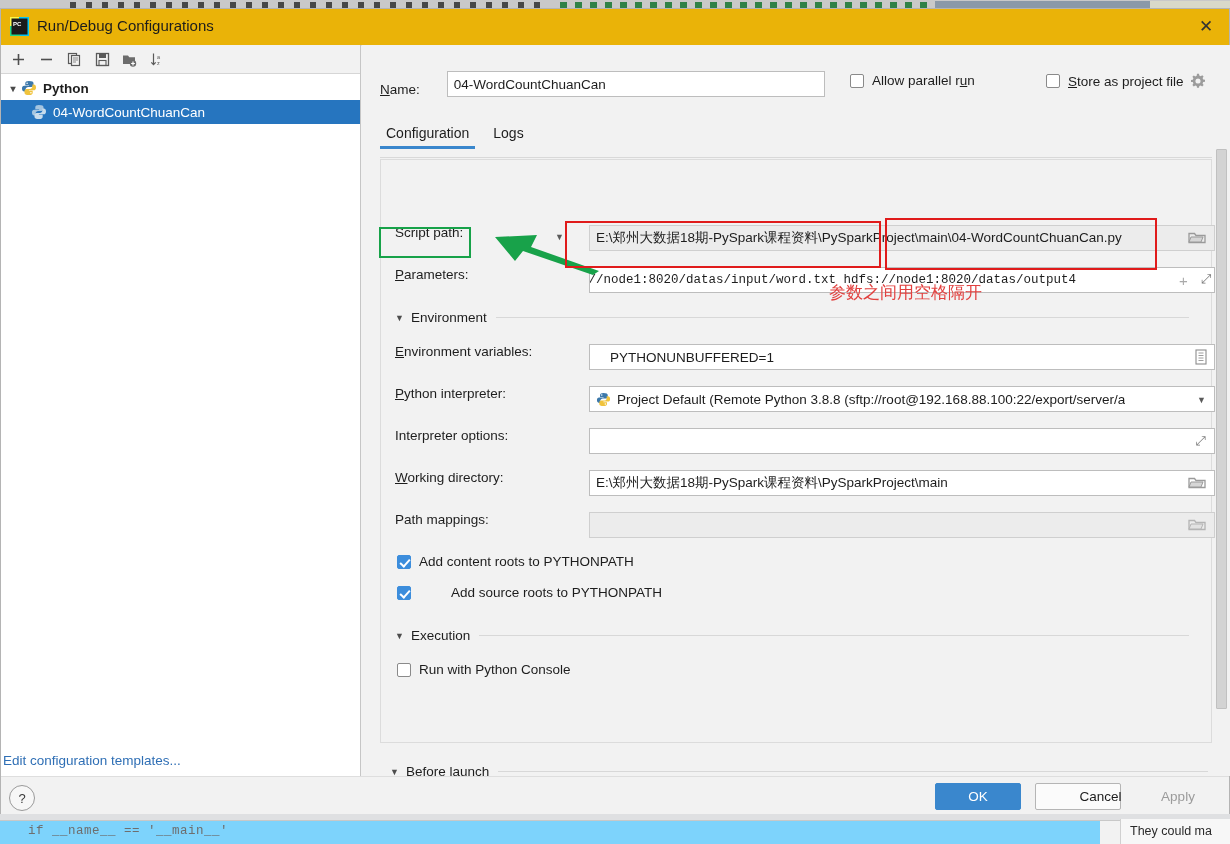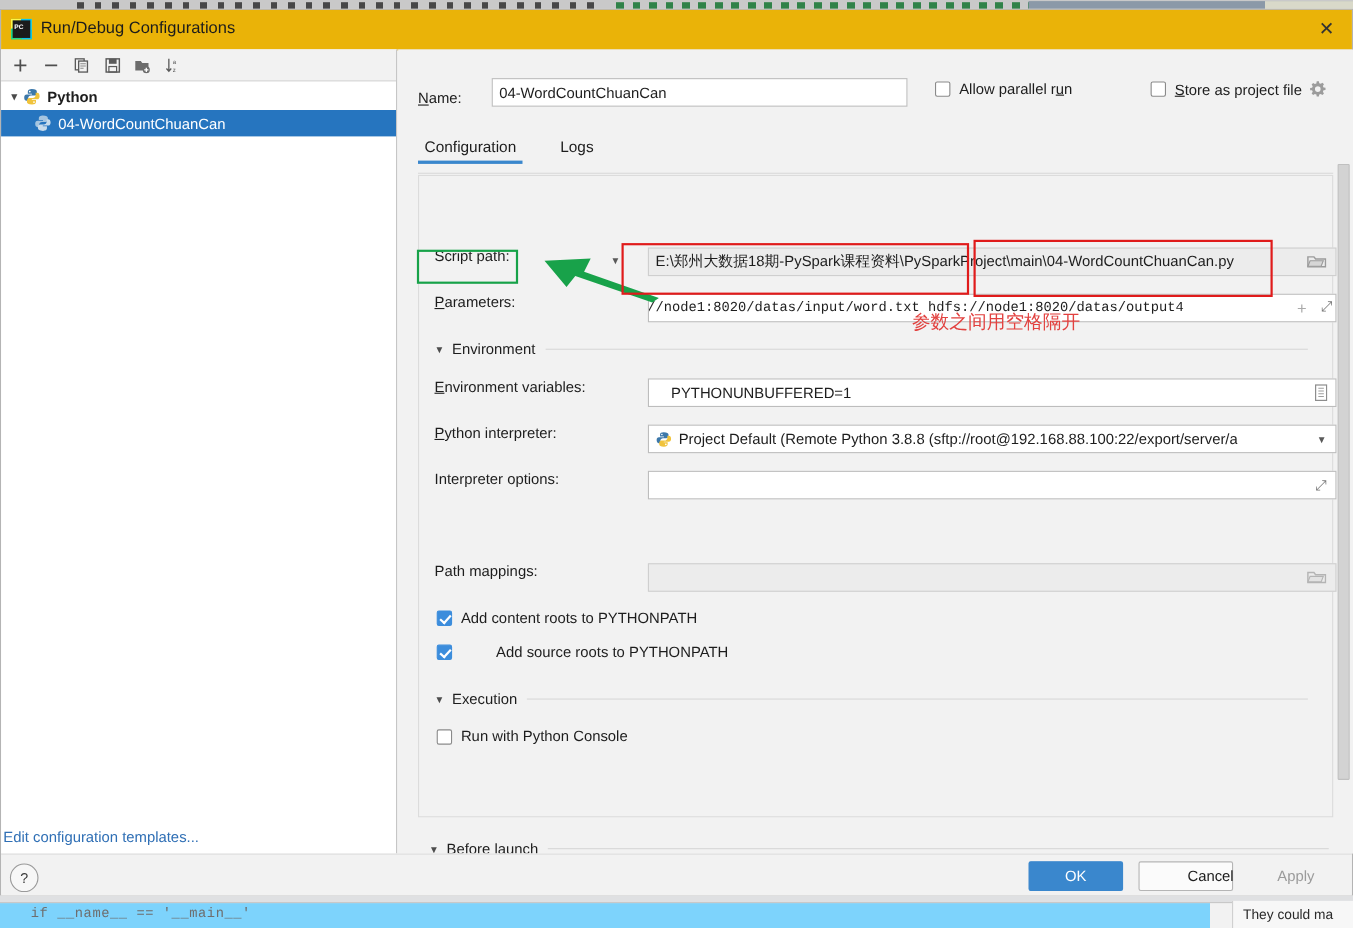--- a/index.html
+++ b/index.html
@@ -58,21 +58,21 @@
   }
   .txtfield.disabled{background:#ececec;border-color:#cfcfcf;}
 
   .opt-row{position:absolute;top:28px;display:flex;align-items:center;}
   .cb{width:14px;height:14px;border:1px solid #8a8a8a;background:#fff;box-sizing:border-box;display:inline-block;margin-right:8px;flex:none;border-radius:2px;}
   .cb.on{background:#3c8ddc;border-color:#3c8ddc;position:relative;}
   .cb.on:after{content:"";position:absolute;left:4px;top:1px;width:4px;height:8px;border:solid #fff;border-width:0 2px 2px 0;transform:rotate(42deg);}
   .gear{width:16px;height:16px;margin-left:6px;}
 
   
-  .tabs{position:absolute;left:18px;top:76px;display:flex;align-items:flex-end;gap:28px;}
+  .tabs{position:absolute;left:18px;top:76px;display:flex;align-items:flex-end;gap:12px;}
   .tab{font-size:14px;padding:4px 6px 8px 6px;cursor:pointer;color:#1d1d1d;position:relative;}
   .tab.active:after{content:"";position:absolute;left:0;right:0;bottom:0;height:3px;background:#3a87cd;}
   .tabs-underline{position:absolute;left:18px;top:112px;width:832px;height:1px;background:#d9d9d9;}
 
   
   .formbox{position:absolute;left:18px;top:114px;width:832px;height:584px;border:1px solid #dcdcdc;box-sizing:border-box;background:#f2f2f2;}
   .frow{position:absolute;display:flex;align-items:center;}
   .flabel{width:180px;font-size:13.5px;color:#1d1d1d;}
   .folder-ico{width:18px;height:14px;position:absolute;right:8px;top:50%;transform:translateY(-50%);}
   .expand-ico{position:absolute;right:8px;top:50%;transform:translateY(-50%);font-size:13px;color:#7a7a7a;}
@@ -298,20 +298,32 @@
       </div>
 
       <div class="frow" style="left:14px;top:268px;width:800px;">
         <span class="flabel">Interpreter options:</span>
         <div class="txtfield" style="position:absolute;left:194px;top:0;width:626px;padding-right:28px;">
           <span></span>
           <span class="expand-ico">⤢</span>
         </div>
       </div>
 
+      <div class="frow" style="left:14px;top:310px;width:800px;">
+        <span class="flabel"><span class="u">W</span>orking directory:</span>
+        <div class="txtfield" style="position:absolute;left:194px;top:0;width:626px;padding-right:30px;">
+          <span style="overflow:hidden;white-space:nowrap;">E:\郑州大数据18期-PySpark课程资料\PySparkProject\main</span>
+          <span class="folder-ico">
+            <svg width="18" height="14" viewBox="0 0 18 14">
+                <path d="M1 2.5h5.5l1.5 2H17v7H1z" fill="none" stroke="#9a9a9a" stroke-width="1.3"></path>
+                <path d="M3 6h12l-2 5H1z" fill="#d6d6d6" stroke="#9a9a9a" stroke-width="1"></path>
+              </svg>
+          </span>
+        </div>
+      </div>
 
       <div class="frow" style="left:14px;top:352px;width:800px;">
         <span class="flabel">Path mappings:</span>
         <div class="txtfield disabled" style="position:absolute;left:194px;top:0;width:626px;padding-right:30px;">
           <span></span>
           <span class="folder-ico">
             <svg width="18" height="14" viewBox="0 0 18 14">
                 <path d="M1 2.5h5.5l1.5 2H17v7H1z" fill="none" stroke="#b4b4b4" stroke-width="1.3"></path>
                 <path d="M3 6h12l-2 5H1z" fill="#e2e2e2" stroke="#b4b4b4" stroke-width="1"></path>
               </svg>

